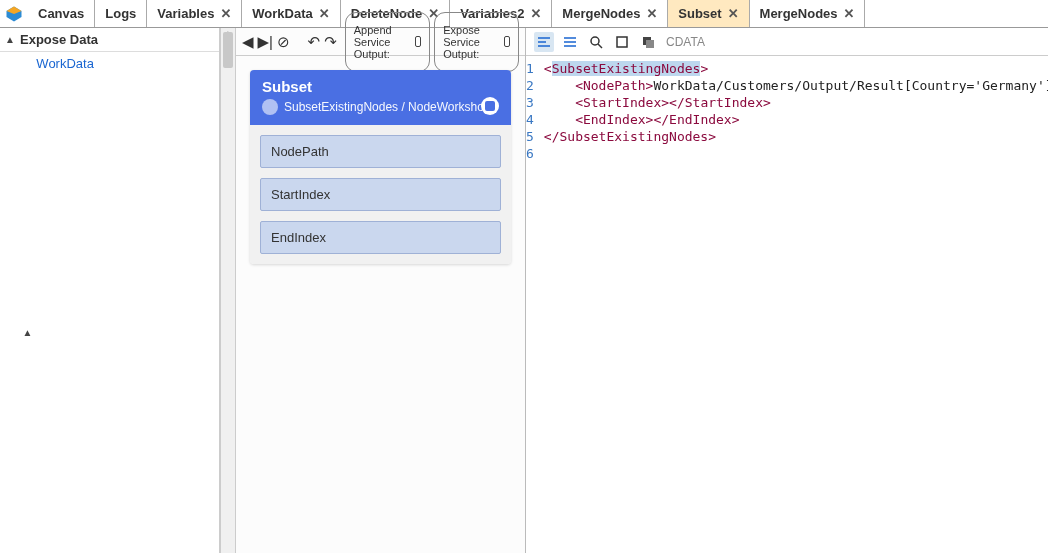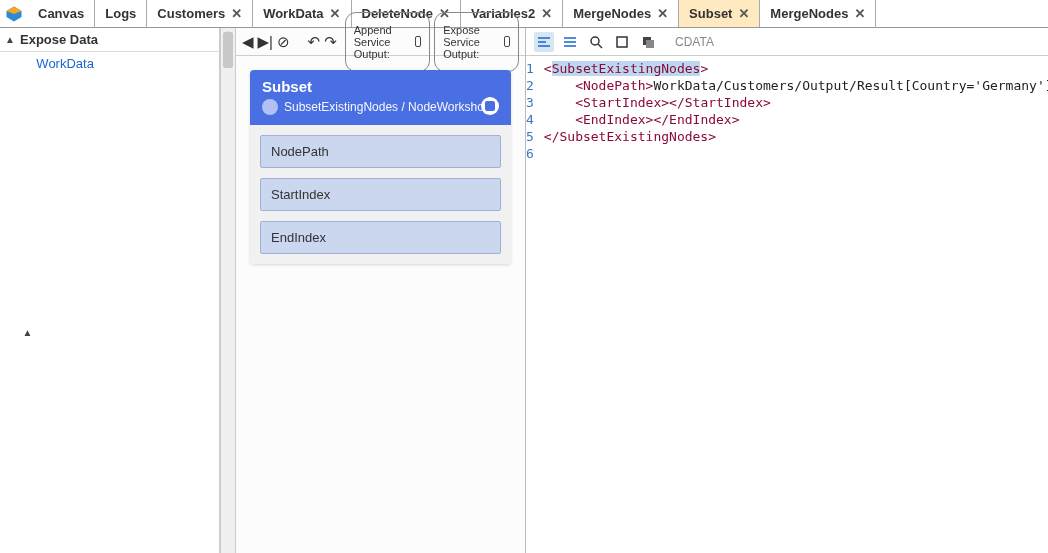--- a/index.html
+++ b/index.html
@@ -199,21 +199,21 @@
     gap: 6px;
     padding: 0 8px;
     border-bottom: 1px solid #ccc;
   }
   .rt-btn {
     width: 20px; height: 20px;
     display: flex; align-items: center; justify-content: center;
     cursor: pointer;
   }
   .rt-btn.active { background: #d8e6f2; border-radius: 2px; }
-  .rt-label { color: #888; font-size: 12px; margin-left: 11px; }
+  .rt-label { color: #888; font-size: 12px; margin-left: 2px; }
   .code-area {
     flex: 1; display: flex;
     font-family: Consolas, monospace;
     font-size: 13px;
     overflow: auto;
     padding-top: 4px;
   }
   .gutter {
     width: 40px; text-align: right;
     color: #3a78c3;
@@ -239,21 +239,21 @@
           <polygon points="12,2 22,8 12,12 2,8" fill="#f5a623"></polygon>
         </svg>
     </div>
     <div class="tab">
         <span>Canvas</span>
       </div>
     <div class="tab">
         <span>Logs</span>
       </div>
     <div class="tab">
-        <span>Customers</span>
+        <span>Variables</span>
         <span class="close-x">✕</span>
       </div>
     <div class="tab">
         <span>WorkData</span>
         <span class="close-x">✕</span>
       </div>
     <div class="tab">
         <span>DeleteNode</span>
         <span class="close-x">✕</span>
       </div>

